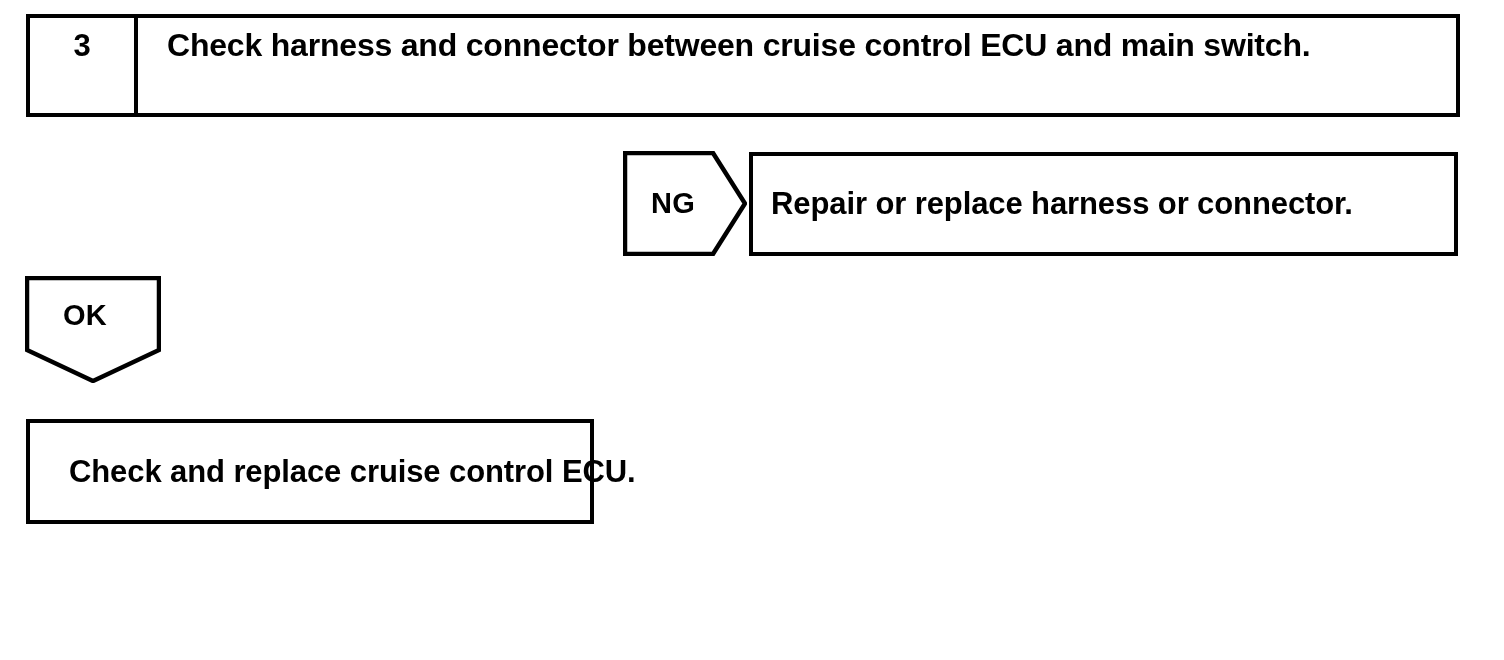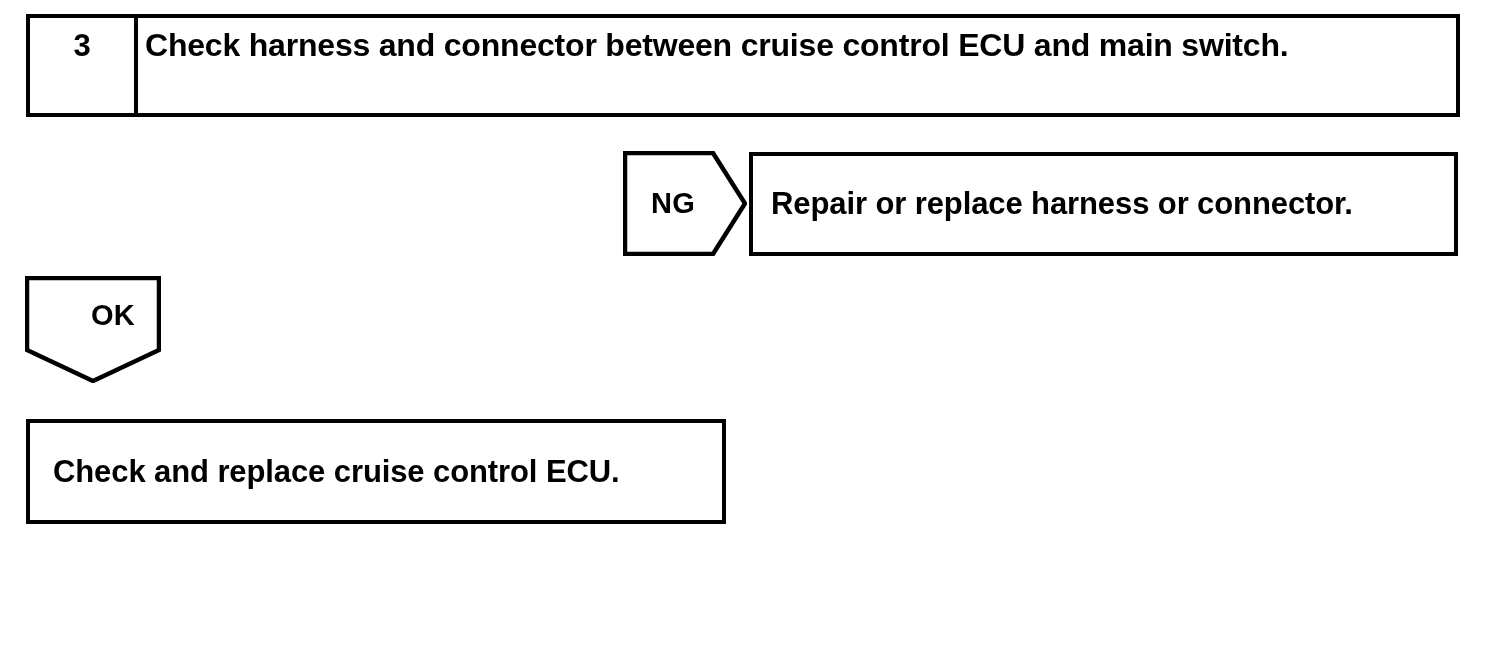--- a/index.html
+++ b/index.html
@@ -47,21 +47,21 @@
     font-size: 31px;
     font-weight: bold;
     letter-spacing: 0px;
     line-height: 40px;
   }
   .step-text-cell {
     flex: 1;
     display: flex;
     align-items: flex-start;
     padding-top: 7px;
-    padding-left: 7px;
+    padding-left: 29px;
   }
   .step-text {
     font-size: 32px;
     font-weight: bold;
     line-height: 41px;
     white-space: nowrap;
     letter-spacing: -0.2px;
   }
 
   
@@ -122,36 +122,35 @@
     left: 0;
     top: 0;
     width: 120px;
     height: 78px;
     display: flex;
     align-items: center;
     justify-content: center;
     font-size: 29px;
     font-weight: bold;
     letter-spacing: 0.3px;
-    padding-left: 28px;
   }
 
   
   .final-box {
     position: absolute;
     left: 26px;
     top: 419px;
-    width: 700px;
+    width: 568px;
     height: 105px;
     box-sizing: border-box;
     border: 4px solid #000000;
     background: #ffffff;
     display: flex;
     align-items: center;
-    padding-left: 23px;
+    padding-left: 39px;
   }
   .final-text {
     font-size: 31px;
     font-weight: bold;
     line-height: 40px;
     white-space: nowrap;
     letter-spacing: -0.1px;
   }
 </style>
 </head>

